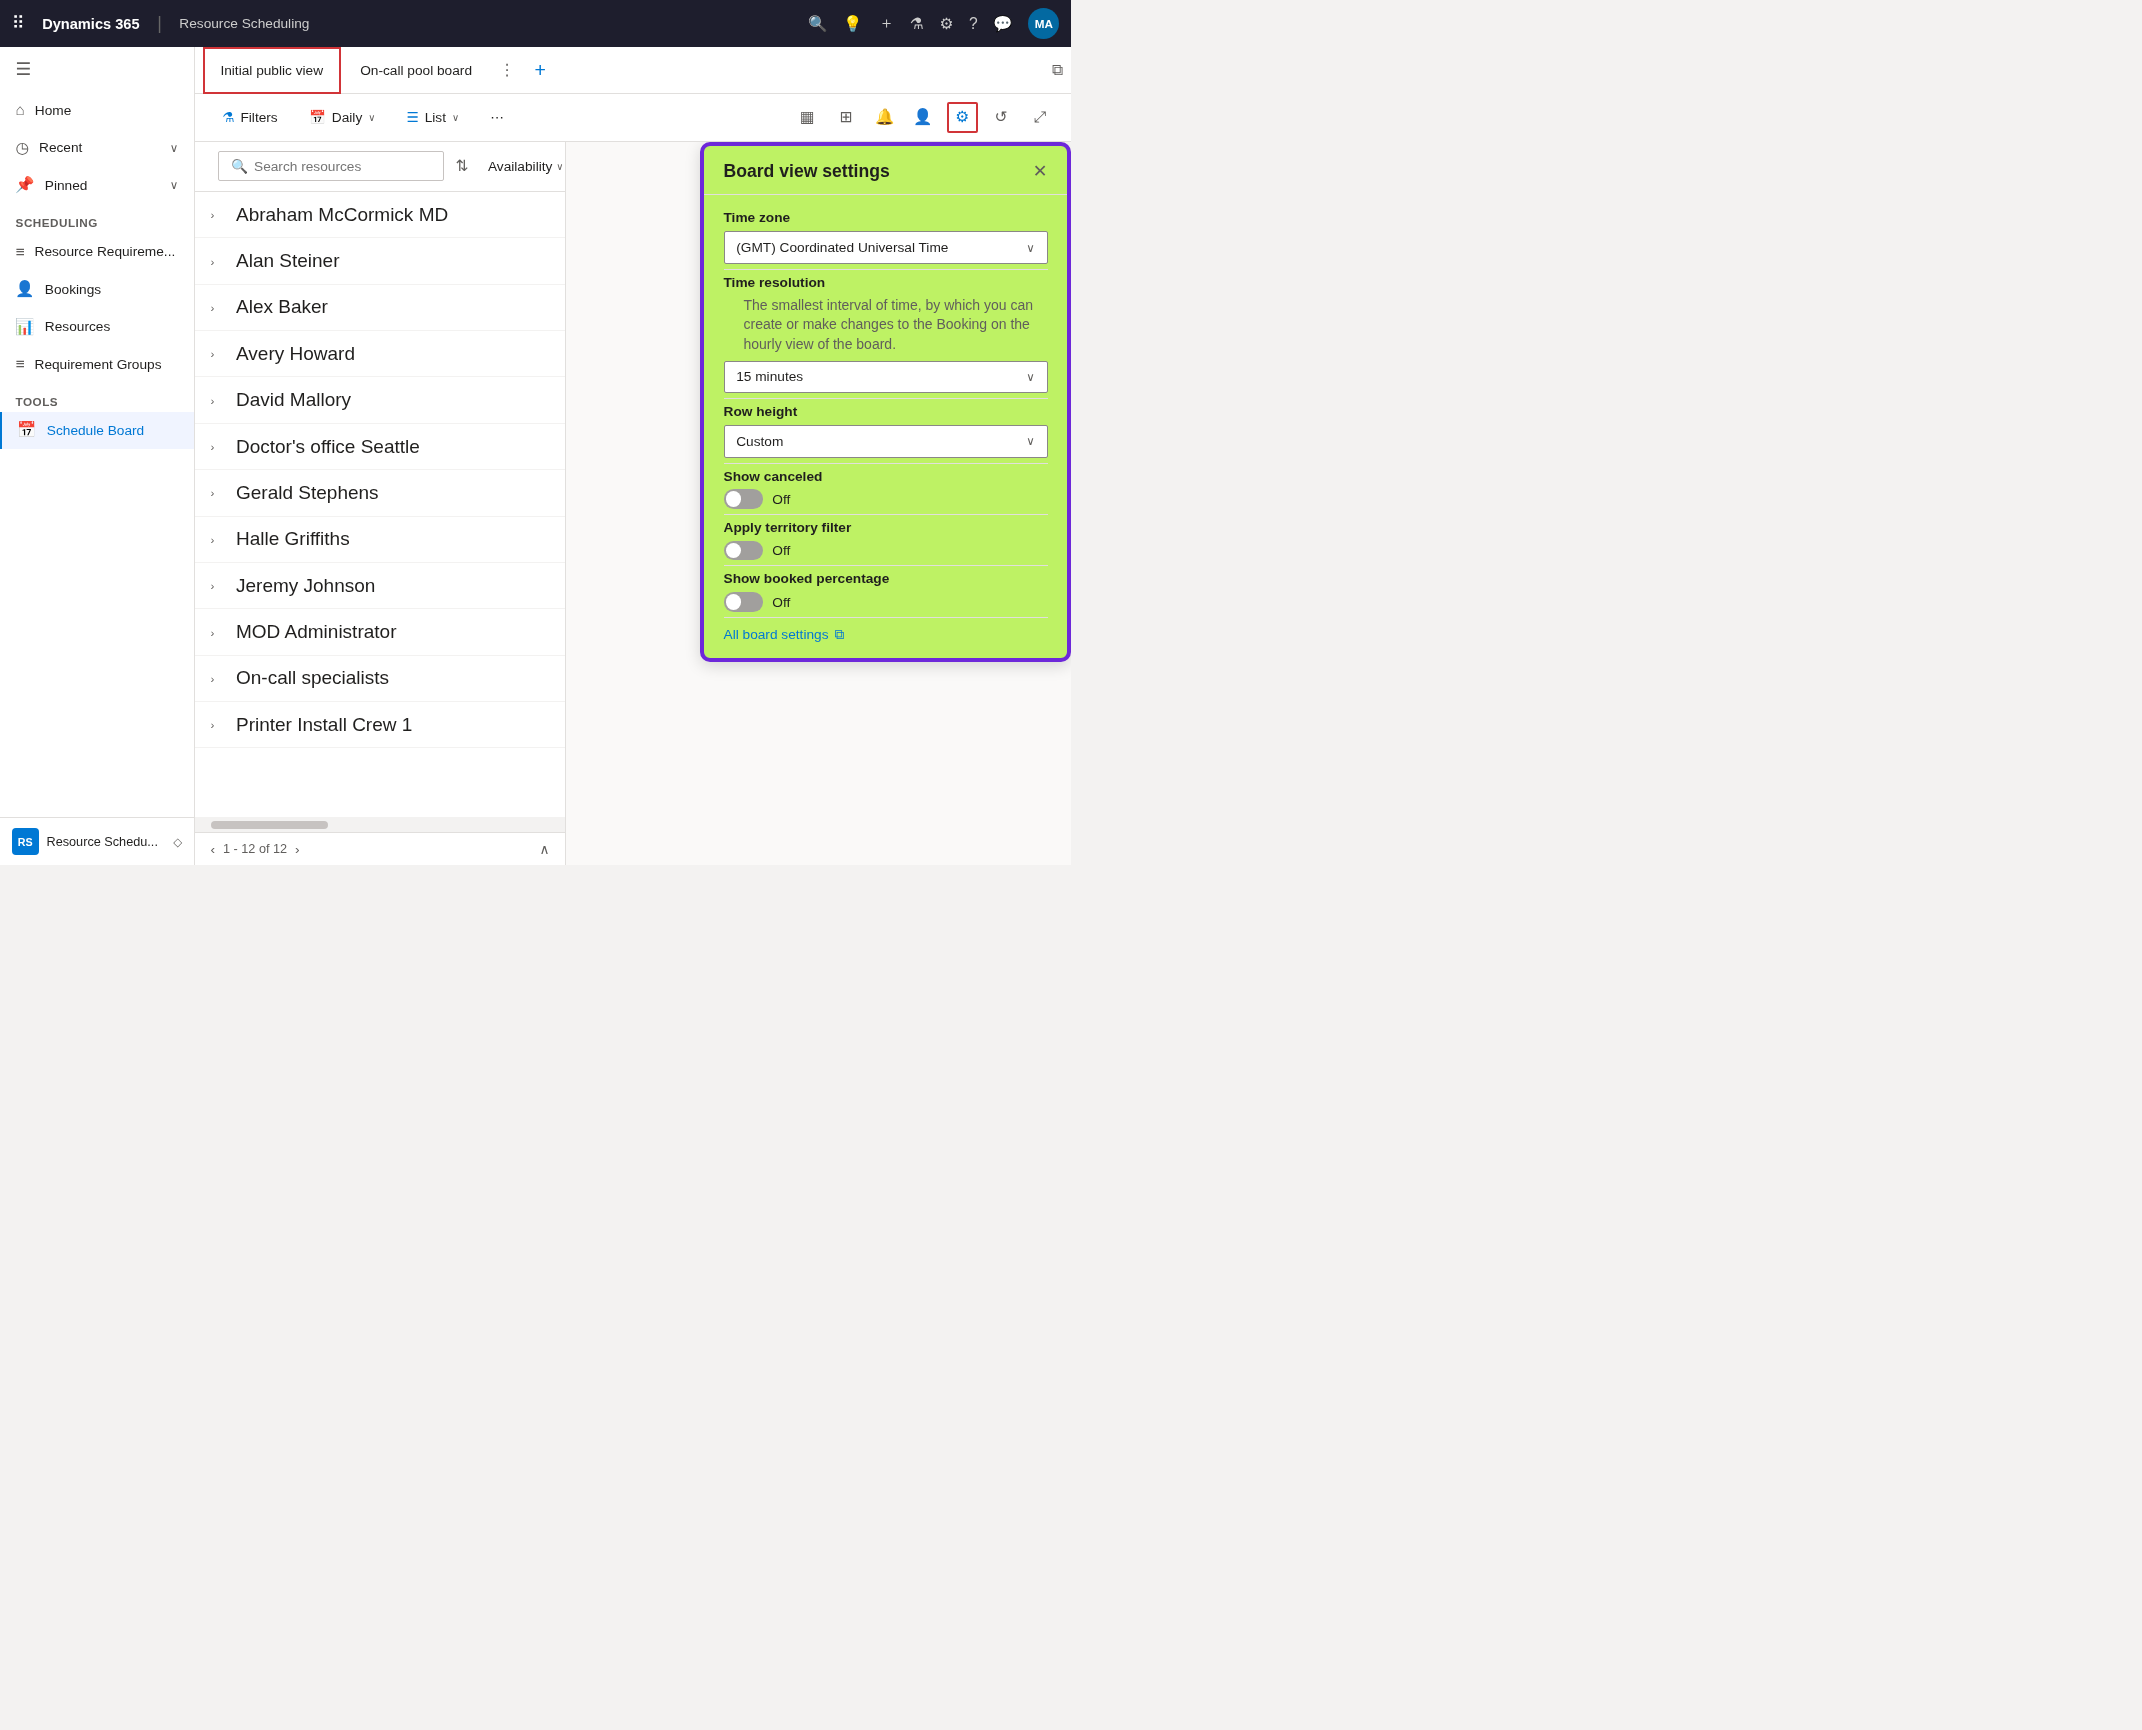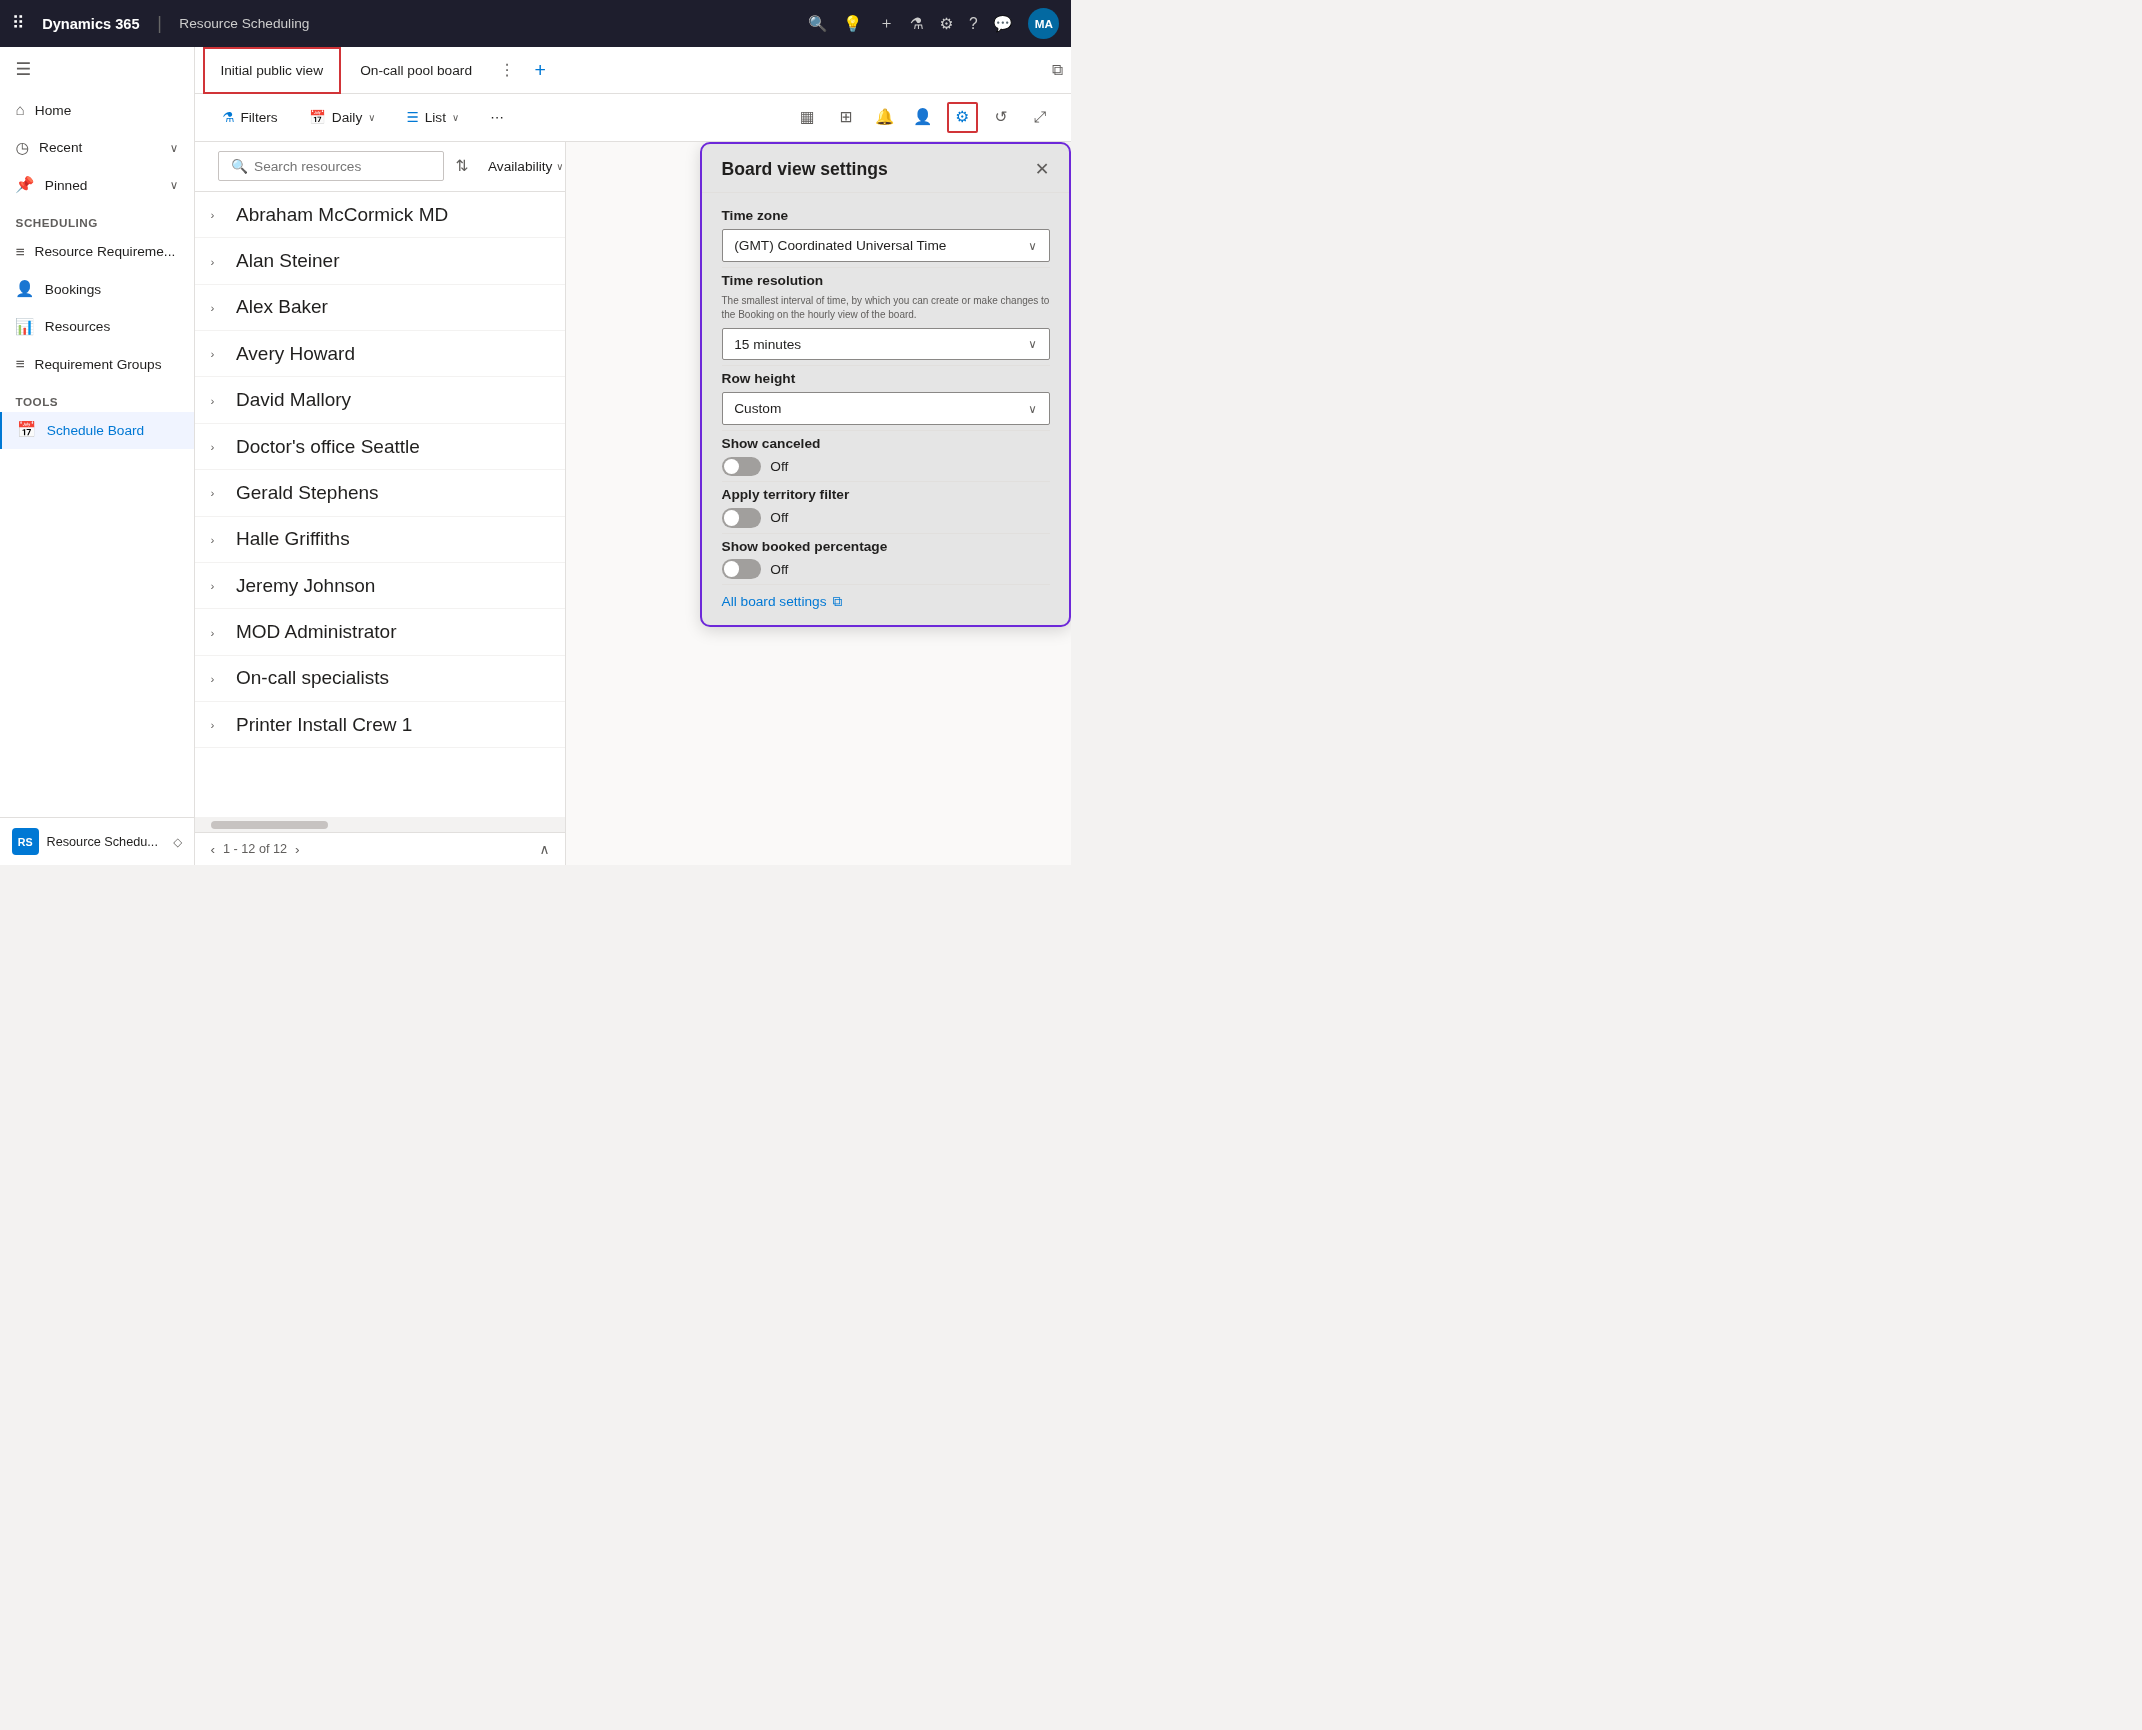--- a/index.html
+++ b/index.html
@@ -163,36 +163,36 @@
     .pagination-bar .up-chevron { margin-left: auto; font-size: 13.7px; color: #605e5c; cursor: pointer; }
     .scrollbar-row { height: 15.6px; background: #f3f2f1; display: flex; align-items: center; padding: 0 15.6px; }
     .scrollbar-thumb { height: 7.8px; background: #c7c3c1; border-radius: 3.9px; width: 117px; }
 
     
     .settings-panel {
       position: absolute;
       right: 0;
       top: 0;
       width: 371px;
-      background: #e5e5e5;
-      border: 2px solid #6d28d9;
+      background: #bef264;
+      border: 4px solid #6d28d9;
       border-radius: 10px;
       box-shadow: 0 3.9px 15.6px rgba(0,0,0,0.15);
       z-index: 100;
       overflow-y: auto;
       max-height: 100%;
       padding: 0;
     }
     .settings-header { display: flex; align-items: center; justify-content: space-between; padding: 15.6px 19.5px 11.7px; border-bottom: 1px solid #e1dfdd; }
     .settings-title { font-size: 17.6px; font-weight: 600; color: #201f1e; }
     .settings-close { cursor: pointer; font-size: 17.6px; color: #605e5c; background: none; border: none; }
     .settings-body { padding: 15.6px 19.5px; display: flex; flex-direction: column; gap: 5px; }
     .settings-field { display: flex; flex-direction: column; gap: 5.9px; }
     .settings-label { font-size: 13.7px; font-weight: 600; color: #201f1e; }
-    .settings-desc { font-size: 10px; color: #605e5c; line-height: 1.4; }
+    .settings-desc { font-size: 14px; color: #605e5c; line-height: 1.4; margin-left: 20px; }
     .settings-select { display: flex; align-items: center; justify-content: space-between; border: 1px solid #8a8886; border-radius: 2px; padding: 7.8px 11.7px; cursor: pointer; background: #fff; font-size: 13.7px; color: #201f1e; text-align: right; }
     .settings-select .chevron { color: #605e5c; font-size: 11.7px; }
     .toggle-row { display: flex; align-items: center; gap: 9.8px; }
     .toggle { width: 39px; height: 19.5px; background: #a19f9d; border-radius: 9.8px; position: relative; cursor: pointer; display: flex; align-items: center; padding: 2px; }
     .toggle-thumb { width: 15.6px; height: 15.6px; background: #fff; border-radius: 50%; }
     .toggle-label { font-size: 13.7px; color: #201f1e; }
     .settings-link { color: #0078d4; font-size: 13.7px; cursor: pointer; display: flex; align-items: center; gap: 5.9px; padding-top: 3.9px; }
     .settings-divider { border: none; border-top: 1px solid #e1dfdd; margin: 0; }
   </style>
 </head>

